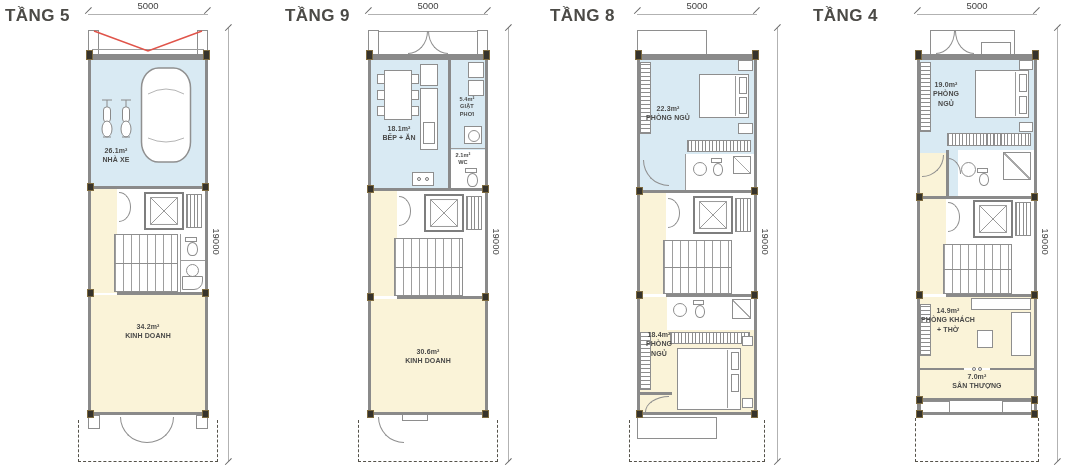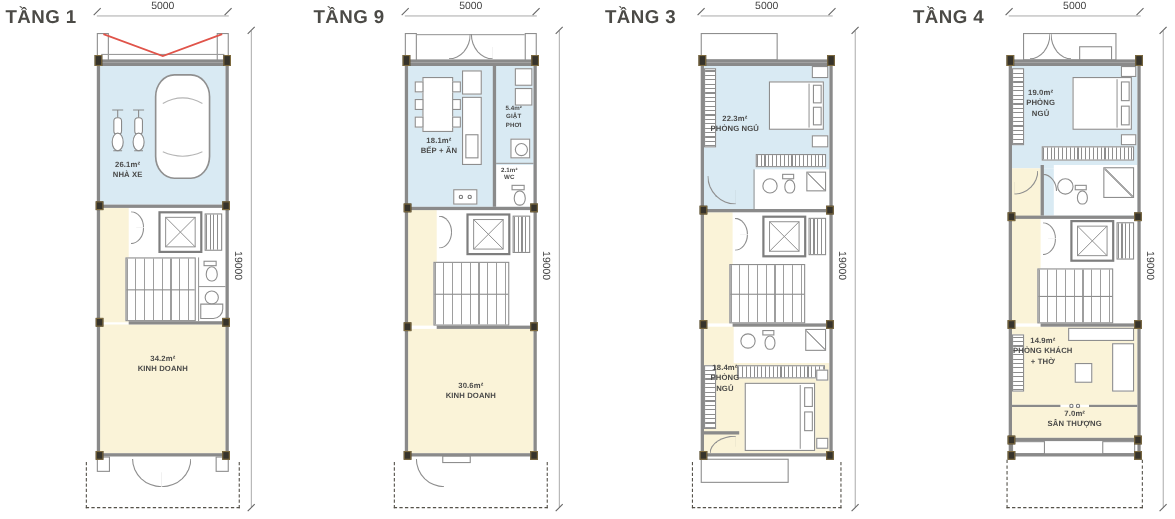--- a/index.html
+++ b/index.html
@@ -54,21 +54,21 @@
   .dimv::before{top:-1px}.dimv::after{bottom:-1px}
   .dashed{position:absolute;border:1.4px dashed #55524a;border-top:none;box-sizing:border-box;z-index:1}
   svg{display:block}
 </style>
 </head>
 <body>
 
 <div id="canvas">
 
 <section class="panel" style="left:0">
-  <h2 class="title" style="left:5px">TẦNG 1</h2>
+  <h2 class="title" style="left:5px">TẦNG 5</h2>
   <div class="bldg" style="left:88px">
     <div class="dim-label">5000</div>
     <div class="dimh" style="left:0;top:14px;width:120px"></div>
     <div class="dimv" style="left:140px;top:28px;height:433px"></div>
     <div class="dimv-label">19000</div>
 
     <div class="furn" style="left:0;top:30px;width:11px;height:26px"></div>
     <div class="furn" style="left:109px;top:30px;width:11px;height:26px"></div>
     <div class="lh" style="left:4px;top:49px;width:112px"></div>
     <svg class="abs" style="left:4px;top:29px;z-index:2" width="112" height="24" viewBox="0 0 112 24">
@@ -234,21 +234,21 @@
     <div class="col" style="left:-1px;top:185px"></div>
     <div class="col" style="left:114px;top:185px"></div>
     <div class="col" style="left:-1px;top:293px"></div>
     <div class="col" style="left:114px;top:293px"></div>
     <div class="col" style="left:-1px;top:410px"></div>
     <div class="col" style="left:114px;top:410px"></div>
   </div>
 </section>
 
 <section class="panel" style="left:534px">
-  <h2 class="title" style="left:16px">TẦNG 3</h2>
+  <h2 class="title" style="left:16px">TẦNG 8</h2>
   <div class="bldg" style="left:103px">
     <div class="dim-label">5000</div>
     <div class="dimh" style="left:0;top:14px;width:120px"></div>
     <div class="dimv" style="left:140px;top:28px;height:433px"></div>
     <div class="dimv-label">19000</div>
 
     <div class="furn" style="left:0;top:30px;width:70px;height:25px"></div>
     <div class="wh" style="left:0;top:54px;width:120px"></div>
 
     <div class="outline"></div>
@@ -320,21 +320,21 @@
     <div class="col" style="left:-1px;top:187px"></div>
     <div class="col" style="left:114px;top:187px"></div>
     <div class="col" style="left:-1px;top:291px"></div>
     <div class="col" style="left:114px;top:291px"></div>
     <div class="col" style="left:-1px;top:410px"></div>
     <div class="col" style="left:114px;top:410px"></div>
   </div>
 </section>
 
 <section class="panel" style="left:801px">
-  <h2 class="title" style="left:29px">TẦNG 4</h2>
+  <h2 class="title" style="left:12px">TẦNG 4</h2>
   <div class="bldg" style="left:116px">
     <div class="dim-label">5000</div>
     <div class="dimh" style="left:0;top:14px;width:120px"></div>
     <div class="dimv" style="left:140px;top:28px;height:433px"></div>
     <div class="dimv-label">19000</div>
 
     <div class="furn" style="left:13px;top:30px;width:85px;height:25px"></div>
     <div class="arc arc-br" style="left:19px;top:31px;width:19px;height:23px"></div>
     <div class="arc arc-bl" style="left:38px;top:31px;width:19px;height:23px"></div>
     <div class="furn" style="left:64px;top:42px;width:30px;height:13px"></div>

